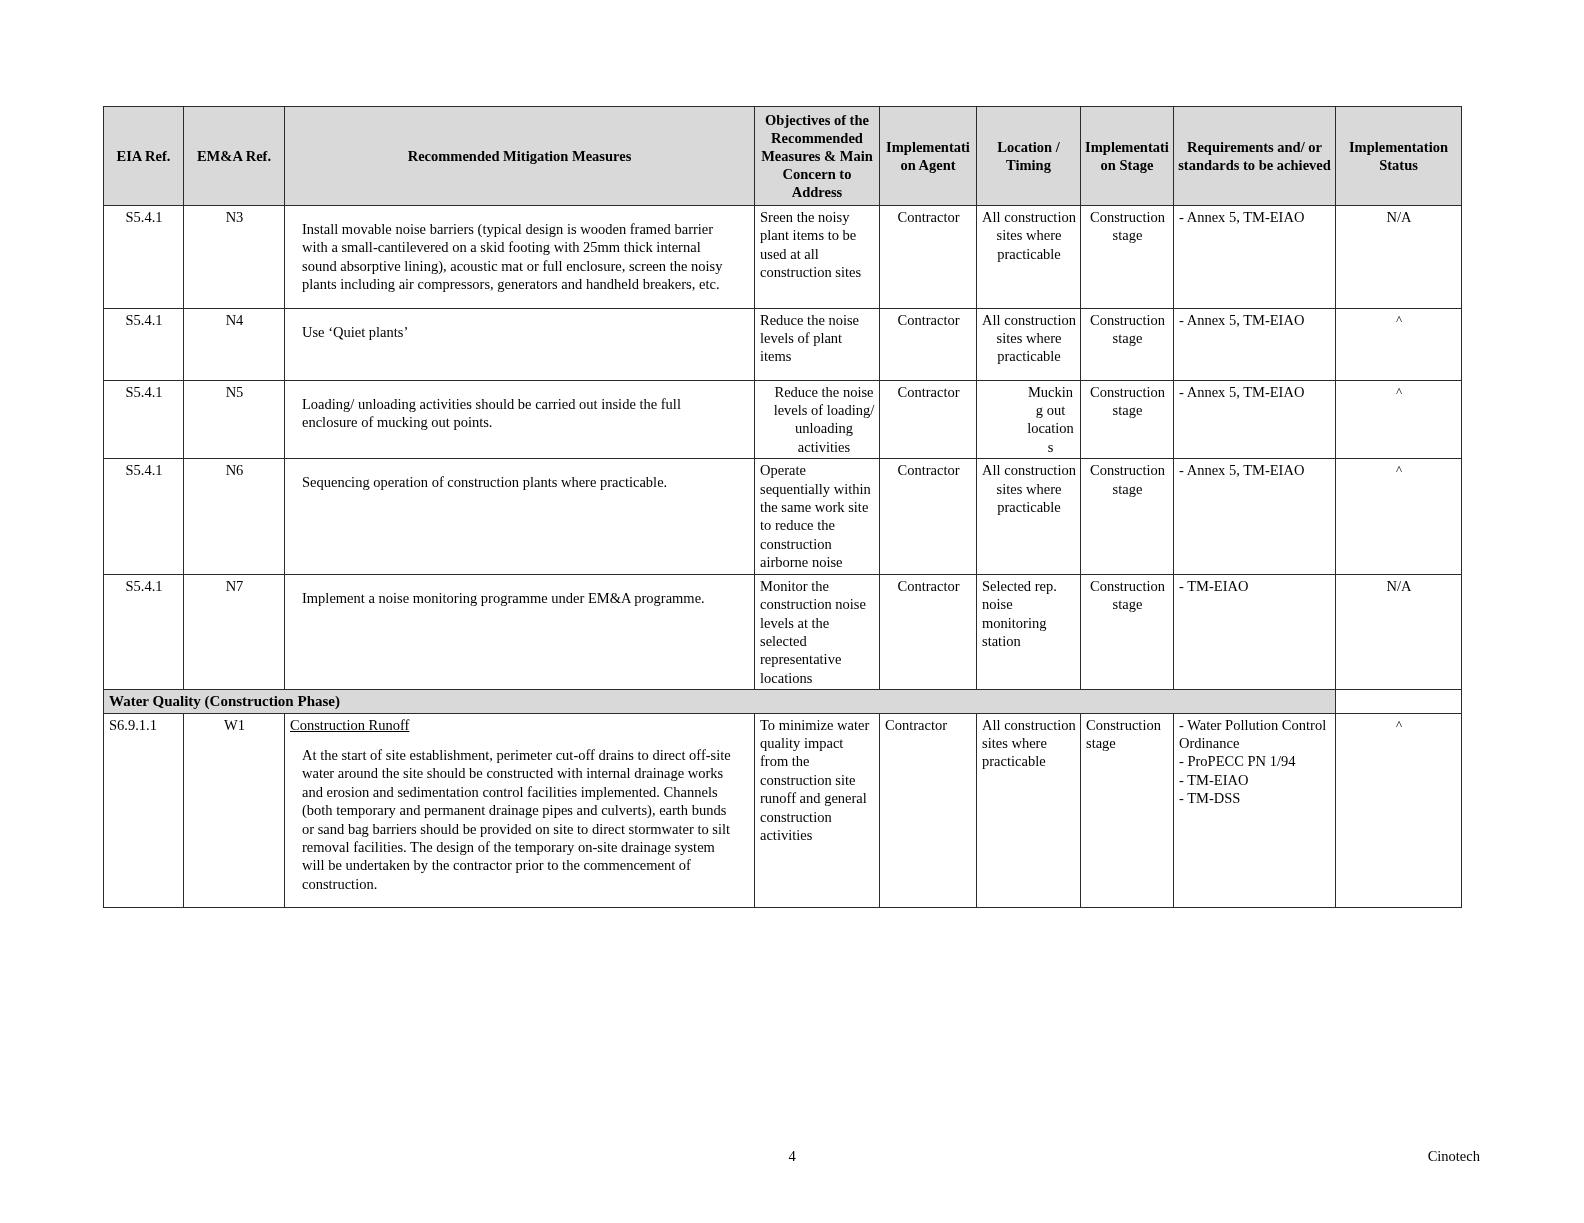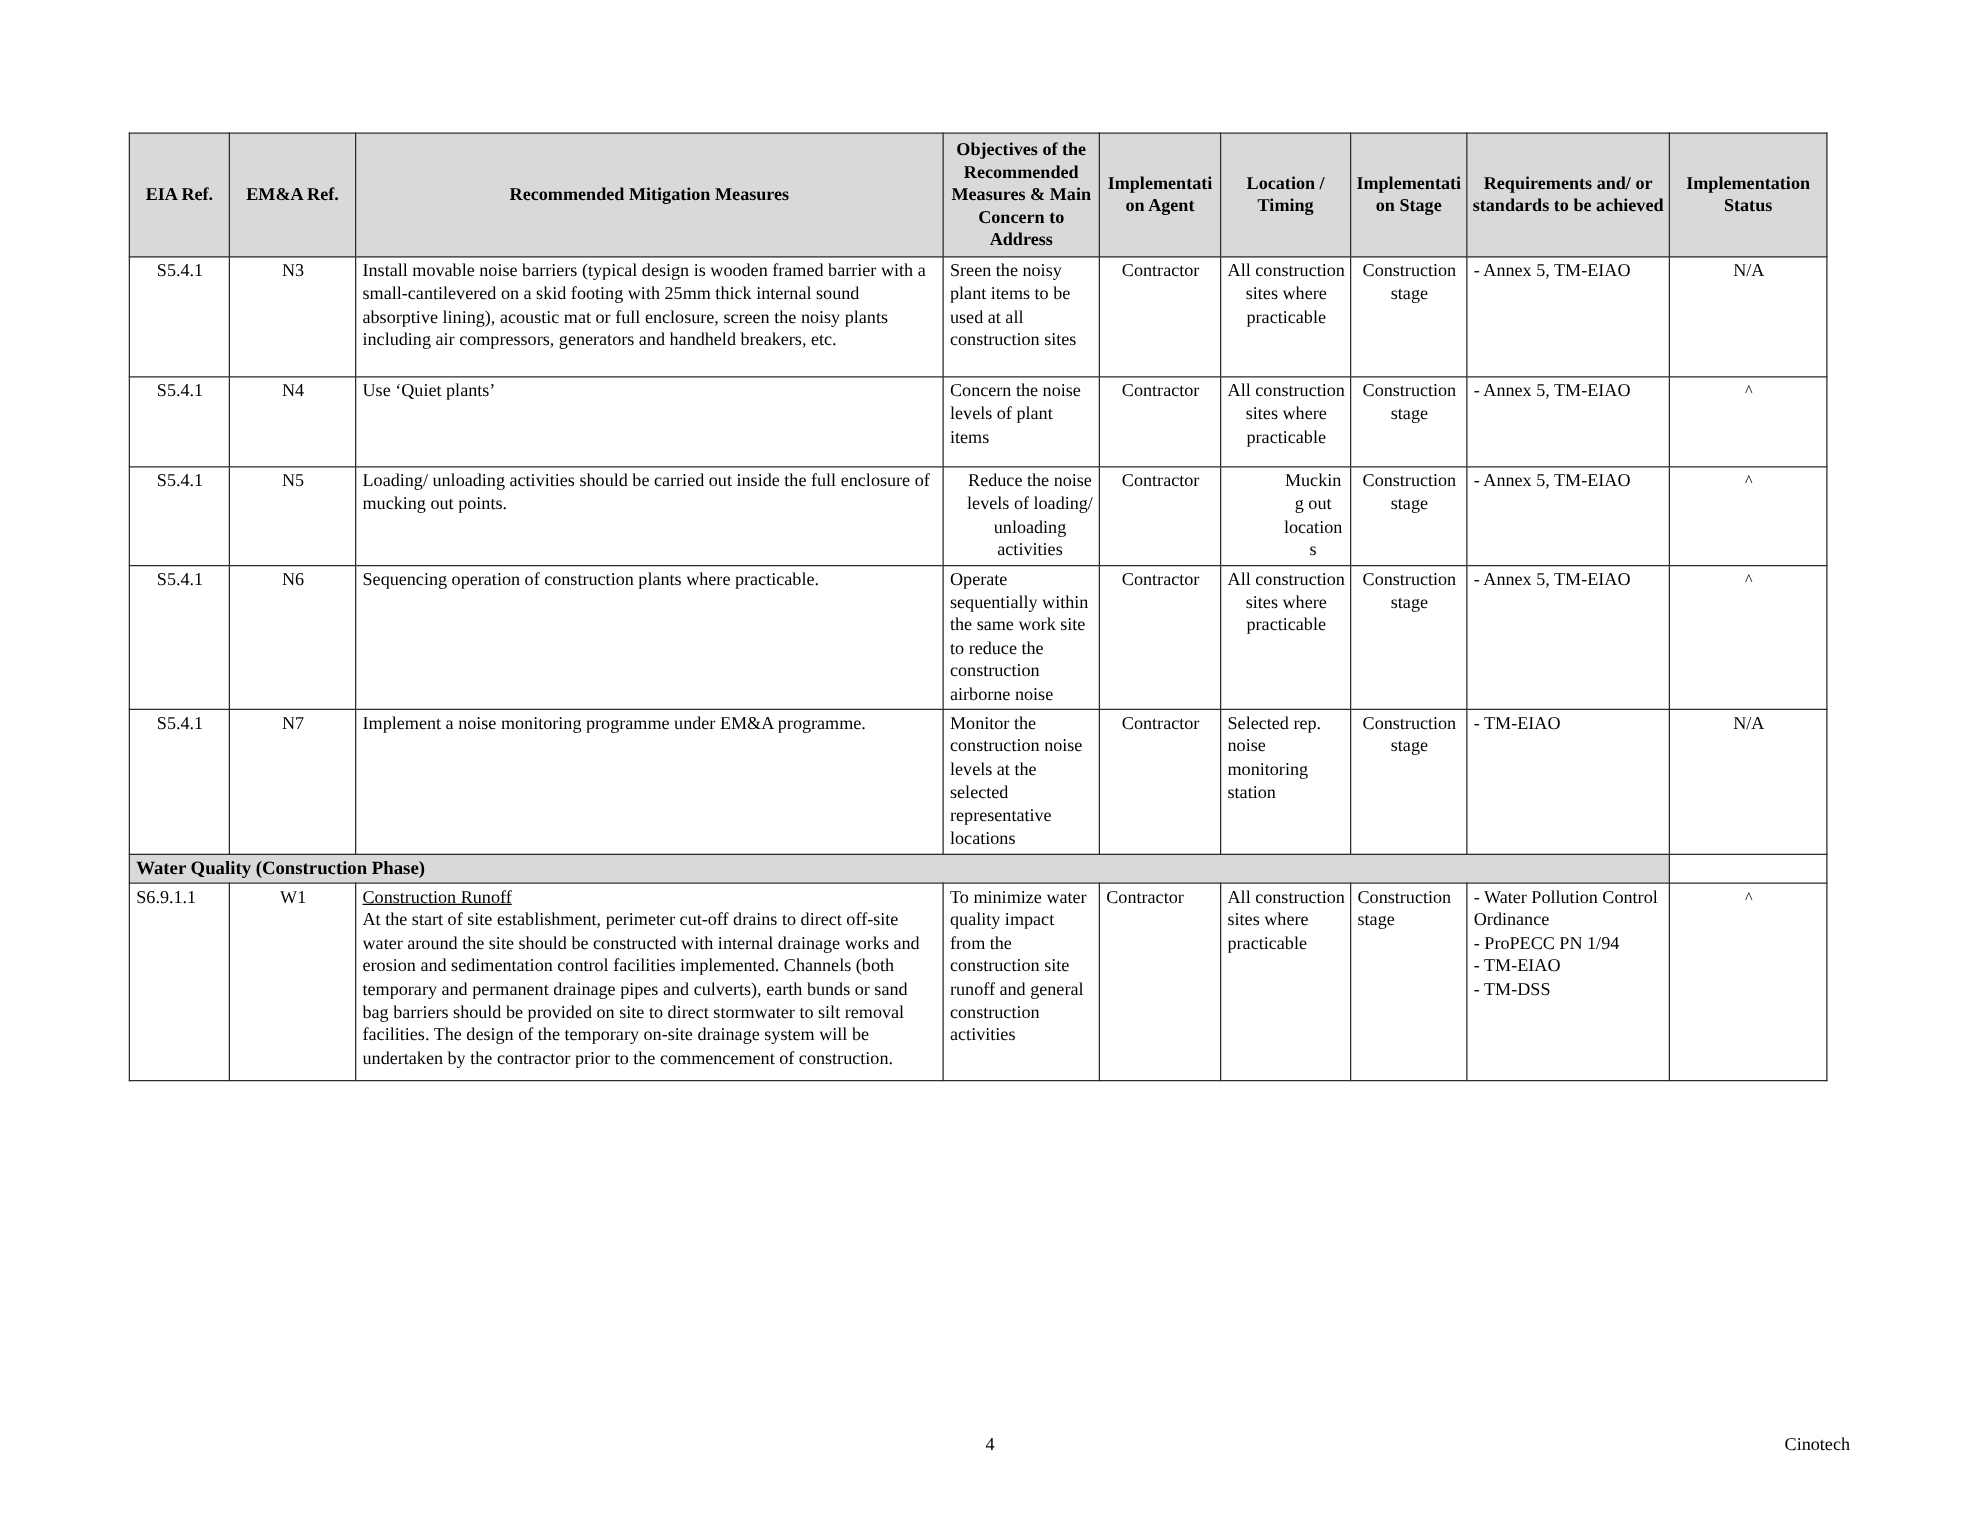--- a/index.html
+++ b/index.html
@@ -73,21 +73,21 @@
     font-weight: bold;
     padding: 2px 5px;
     font-size: 15px;
   }
   .section-row td.blankend {
     background: #ffffff;
     font-weight: normal;
   }
 
   .u { text-decoration: underline; }
-  .para { margin: 0; }
+  .para { margin: 12px; }
   .caret { font-size: 13px; }
   .reqline { display: block; }
 
   .page-number {
     position: absolute;
     left: 0;
     top: 1148px;
     width: 1584px;
     text-align: center;
     font-size: 14.5px;
@@ -145,21 +145,21 @@
             <span class="reqline">- Annex 5, TM-EIAO</span>
           </td>
           <td style="text-align: center;">N/A</td>
         </tr>
         <tr style="height: 72px;">
           <td style="text-align: center;">S5.4.1</td>
           <td style="text-align: center;">N4</td>
           <td>
             <div class="para">Use ‘Quiet plants’</div>
           </td>
-          <td style="text-align: left;">Concern the noise levels of plant items</td>
+          <td style="text-align: left;">Reduce the noise levels of plant items</td>
           <td style="text-align: center;">Contractor</td>
           <td style="text-align: center;">All construction sites where practicable</td>
           <td style="text-align: center;">Construction stage</td>
           <td>
             <span class="reqline">- Annex 5, TM-EIAO</span>
           </td>
           <td class="caret" style="text-align: center;">^</td>
         </tr>
         <tr style="height: 70px;">
           <td style="text-align: center;">S5.4.1</td>

